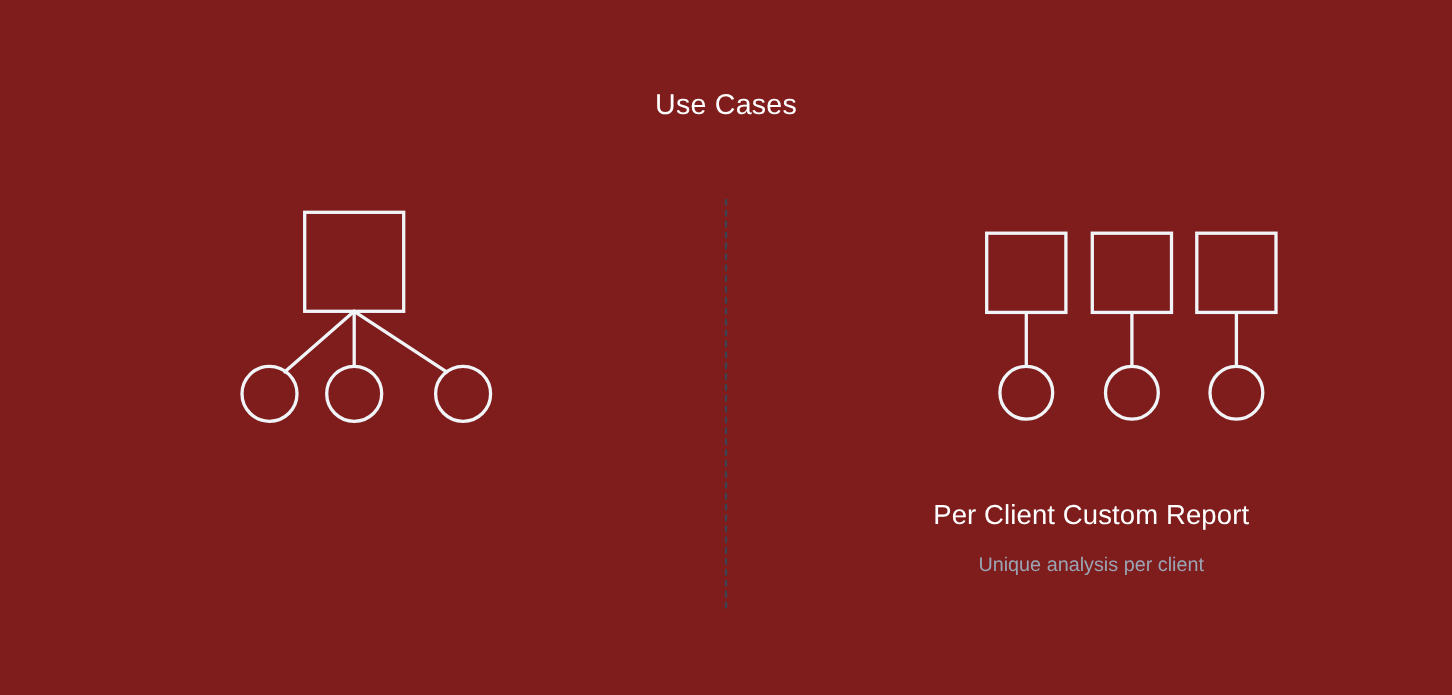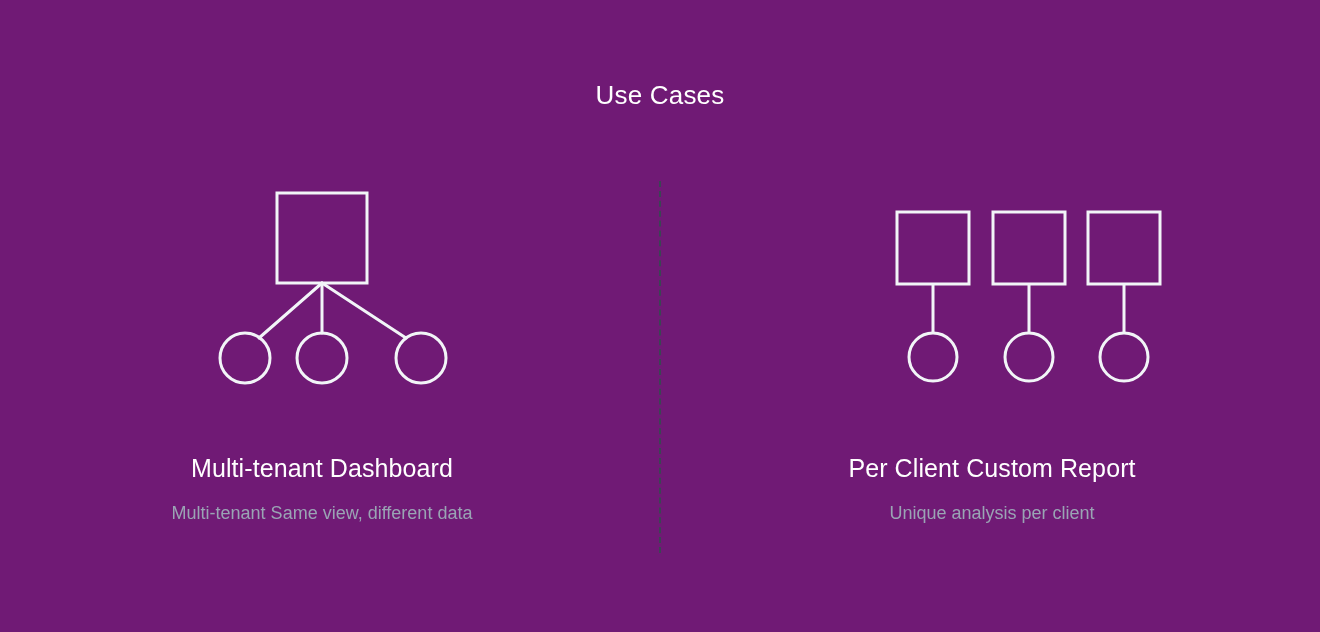--- a/index.html
+++ b/index.html
@@ -13,21 +13,21 @@
     background: #101622;
     font-family: "Liberation Sans", sans-serif;
     overflow: hidden;
     position: relative;
     -webkit-font-smoothing: antialiased;
   }
 
   #slide {
     position: absolute;
     inset: 0;
-    background: #701a75;
+    background: #7f1d1d;
     text-decoration: underline;
   }
 
   
   .slide-title {
     position: absolute;
     top: 78px;
     left: 0;
     width: 1320px;
     text-align: center;
@@ -111,22 +111,20 @@
         </g>
 
         <rect x="300" y="43" width="90" height="90" transform="translate(-45,0)" fill="none" stroke="#f2f5f8" stroke-width="3"></rect>
 
         <circle cx="223" cy="208" r="25" fill="none" stroke="#f2f5f8" stroke-width="3"></circle>
         <circle cx="300" cy="208" r="25" fill="none" stroke="#f2f5f8" stroke-width="3"></circle>
         <circle cx="399" cy="208" r="25" fill="none" stroke="#f2f5f8" stroke-width="3"></circle>
       </svg>
     </div>
 
-    <div class="panel-caption caption-title">Multi-tenant Dashboard</div>
-    <div class="panel-caption caption-sub">Multi-tenant Same view, different data</div>
   </div>
 
   <div class="panel panel-right">
 
     <div class="figure">
       <svg width="600" height="250" viewBox="0 0 600 250">
 
         <g stroke="#f2f5f8" stroke-width="3" stroke-linecap="butt">
           <line x1="241" y1="134" x2="241" y2="183"></line>
           <line x1="337" y1="134" x2="337" y2="183"></line>

